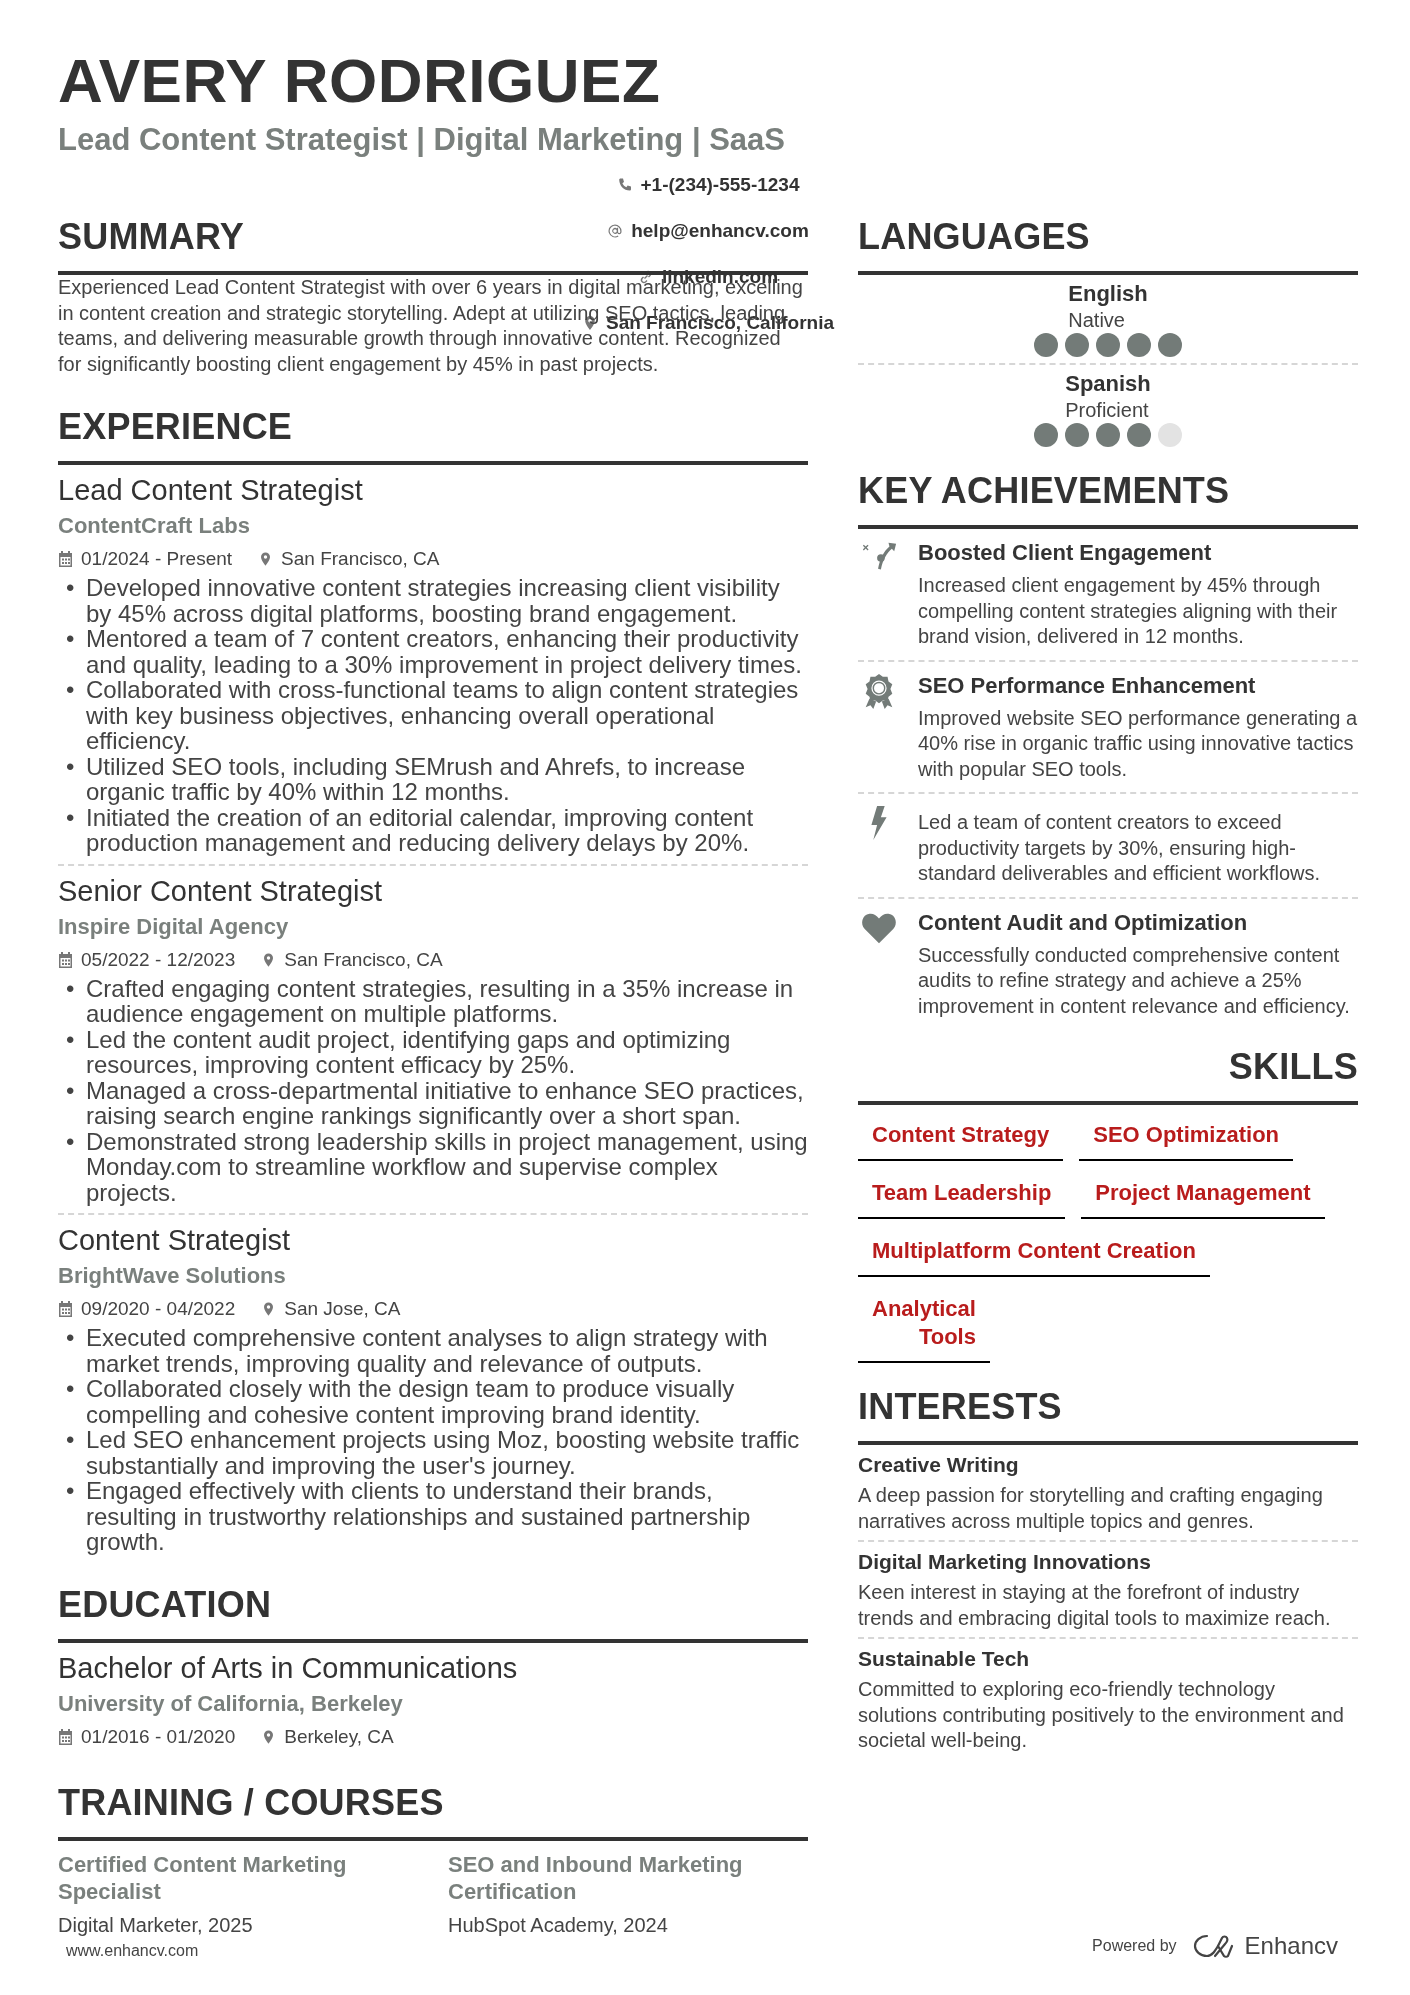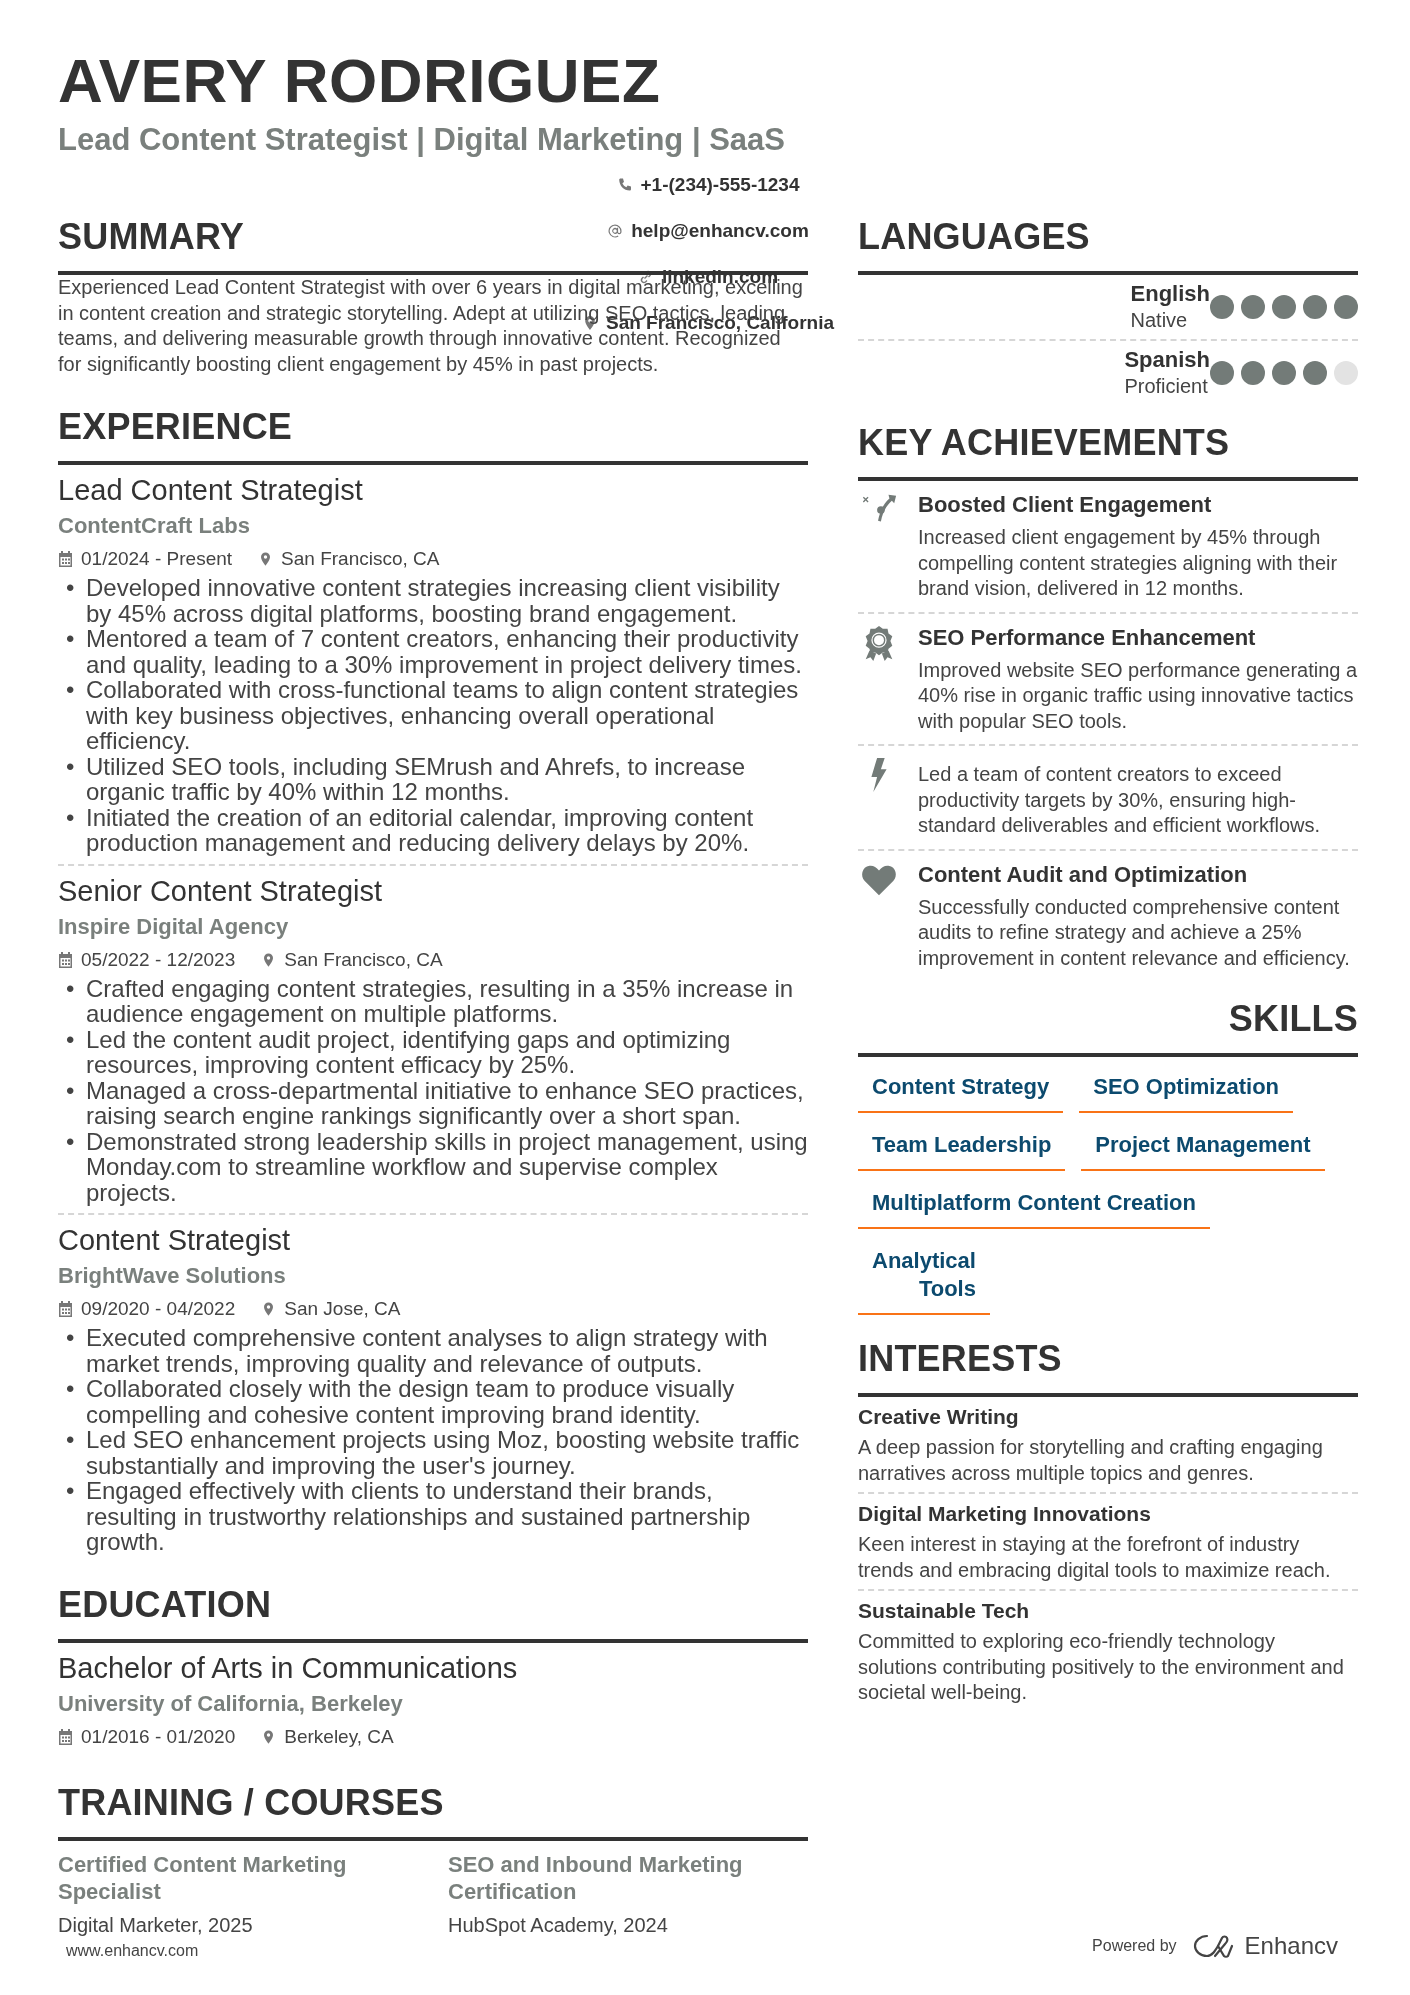--- a/index.html
+++ b/index.html
@@ -32,37 +32,37 @@
   ul.bullets li { position: relative; padding-left: 28px; font-size: 24px; line-height: 25.5px; color: #444; }
   ul.bullets li::before { content: "•"; position: absolute; left: 8px; top: 0; color: #444; }
 
   .edu { padding-top: 6px; }
   .courses { display: flex; gap: 30px; margin-top: 10px; }
   .course { width: 360px; }
   .course-title { font-size: 22px; font-weight: 700; color: #7a807d; line-height: 27px; }
   .course-sub { font-size: 20px; color: #444; line-height: 28px; margin-top: 6px; }
 
   
-  .lang-item { display: flex; justify-content: flex-end; align-items: center; padding: 6px 0 6px 0; border-bottom: 2px dashed #d6d6d6; }
+  .lang-item { display: flex; justify-content: flex-start; align-items: center; padding: 6px 0 6px 0; border-bottom: 2px dashed #d6d6d6; flex-direction: column; }
   .lang-item.last { border-bottom: none; }
   .lang-name { font-size: 22px; font-weight: 700; color: #333; line-height: 26px; }
   .lang-level { font-size: 20px; color: #444; line-height: 26px; }
   .dots { display: flex; gap: 7px; }
   .dot { width: 24px; height: 24px; border-radius: 50%; background: #737b78; }
   .dot.off { background: #e3e3e3; }
 
   .ach-item { display: flex; padding: 10px 0 10px 0; border-bottom: 2px dashed #d6d6d6; }
   .ach-item.last { border-bottom: none; }
   .ach-icon { width: 60px; flex: 0 0 60px; display: flex; justify-content: flex-start; padding-left: 2px; }
   .ach-icon svg { width: 38px; height: 38px; fill: #737b78; }
   .ach-title { font-size: 22px; font-weight: 700; color: #333; line-height: 28px; }
   .ach-desc { font-size: 20px; color: #444; line-height: 25.5px; margin-top: 6px; }
 
   .skills { display: flex; flex-wrap: wrap; column-gap: 16px; row-gap: 14px; margin-top: 12px; }
-  .skill { font-size: 22px; font-weight: 700; color: #0c4a6e; padding: 4px 14px 10px 14px; border-bottom: 2px solid #f97316; line-height: 28px; }
+  .skill { font-size: 22px; font-weight: 700; color: #b91c1c; padding: 4px 14px 10px 14px; border-bottom: 2px solid #000000; line-height: 28px; }
 
   .int-item { padding: 6px 0 6px 0; border-bottom: 2px dashed #d6d6d6; }
   .int-item.last { border-bottom: none; }
   .int-title { font-size: 21px; font-weight: 700; color: #333; line-height: 28px; }
   .int-desc { font-size: 20px; color: #444; line-height: 25.5px; margin-top: 4px; }
 
   .footer-left { position: absolute; left: 66px; top: 1942px; font-size: 16px; color: #444; }
   .footer-right { position: absolute; right: 72px; top: 1932px; display: flex; align-items: center; gap: 14px; font-size: 16px; color: #444; }
   .brand { display: flex; align-items: center; gap: 8px; font-size: 24px; color: #444; }
   .brand svg { width: 46px; height: 28px; }

